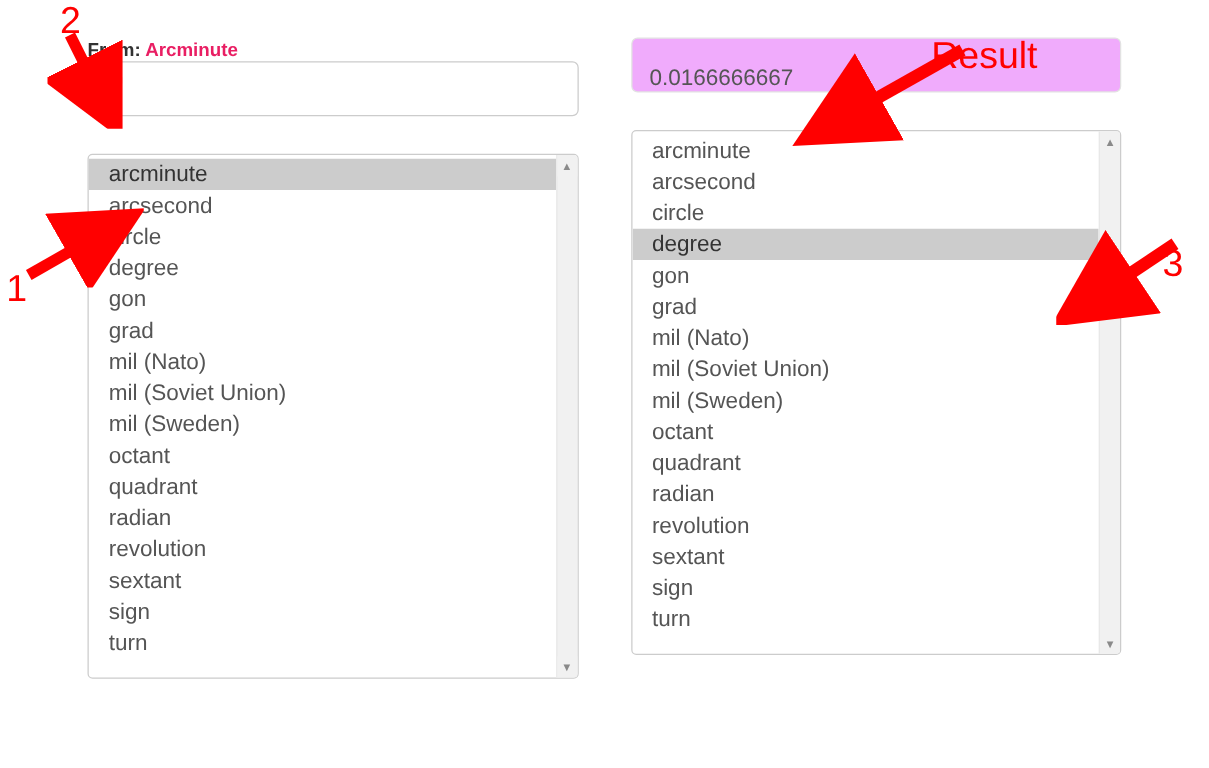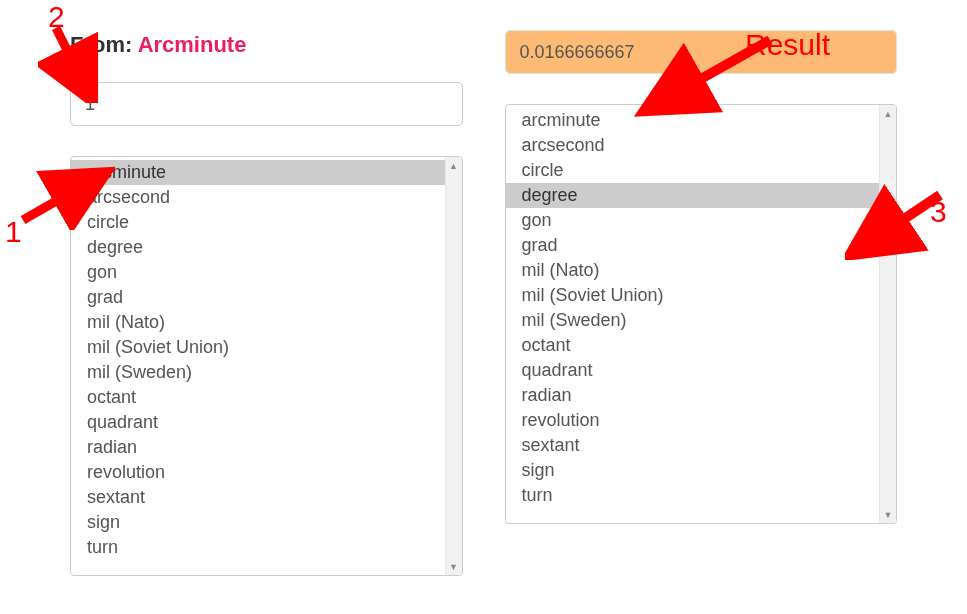--- a/index.html
+++ b/index.html
@@ -19,24 +19,24 @@
       display: flex;
       gap: 42px;
       padding: 30px 70px 0 70px;
     }
     .column {
       flex: 1;
       display: flex;
       flex-direction: column;
     }
     .label-row {
-      font-size: 22px;
+      font-size: 15px;
       font-weight: bold;
       color: #333333;
-      margin-bottom: 24px;
+      margin-bottom: 0;
       margin-top: 2px;
     }
     .label-row .unit-name {
       color: #e91e63;
       font-weight: bold;
     }
     .value-input {
       width: 100%;
       height: 44px;
       padding: 0 14px;
@@ -48,23 +48,23 @@
       outline: none;
     }
     .value-output {
       width: 100%;
       height: 44px;
       padding: 0 14px;
       font-size: 18px;
       color: #555555;
       border: 1px solid #e2e2e2;
       border-radius: 5px;
-      background: #fdba74;
-      display: flex;
-      align-items: center;
+      background: #f0abfc;
+      display: flex;
+      align-items: flex-end;
     }
     .list-wrap {
       margin-top: 30px;
       border: 1px solid #cccccc;
       border-radius: 4px;
       display: flex;
       height: 420px;
       overflow: hidden;
     }
     .unit-list {

